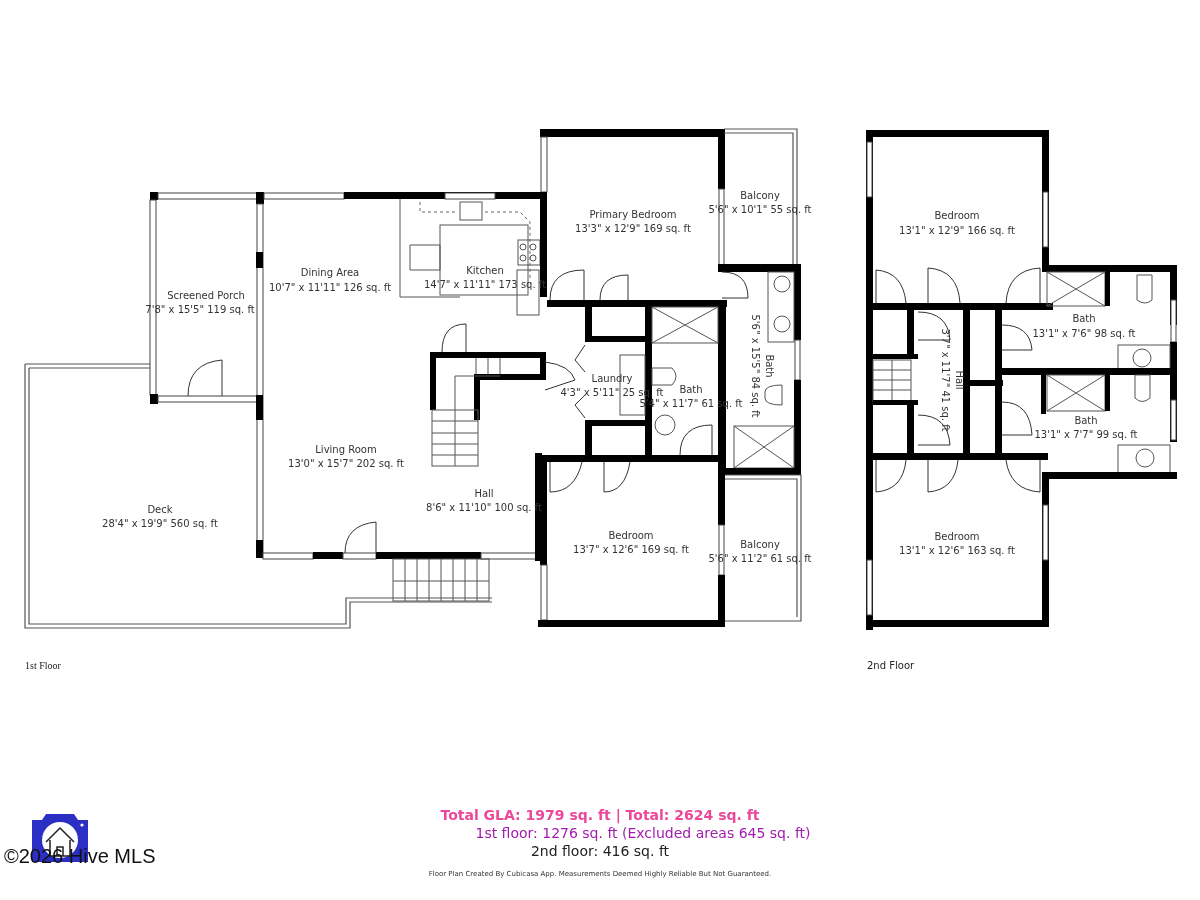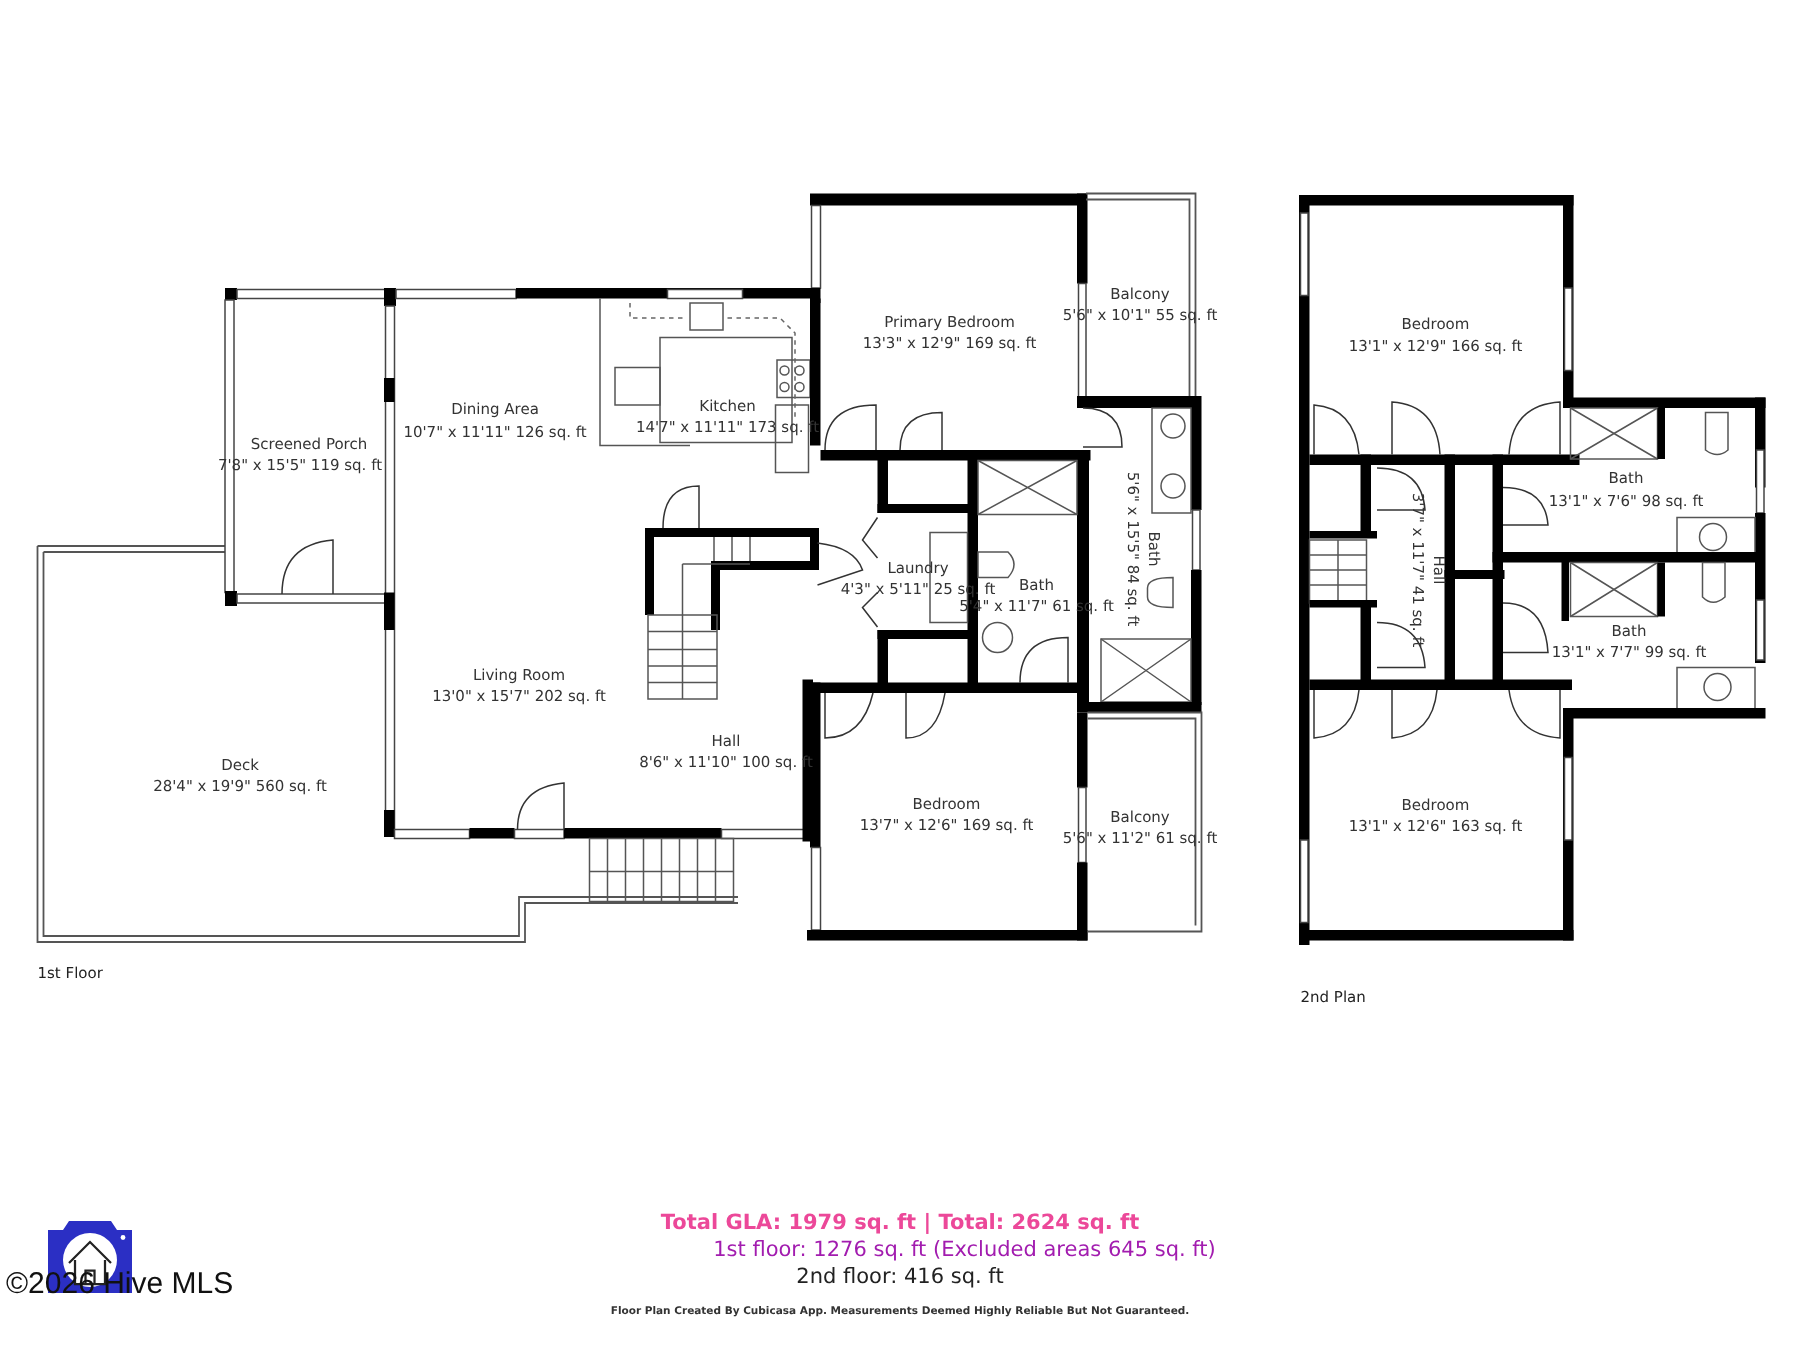--- a/index.html
+++ b/index.html
@@ -10,21 +10,21 @@
   .win  { fill:#fff; stroke:#444; stroke-width:1; }
   .fix  { fill:none; stroke:#555; stroke-width:1; }
   .dash { fill:none; stroke:#666; stroke-width:1; stroke-dasharray:3 3; }
   .door { fill:none; stroke:#333; stroke-width:1; }
   .room-label { font-family:"DejaVu Sans", sans-serif; font-size:10px; fill:#333; text-anchor:middle; }
   .floor-label { position:absolute; font-size:10px; color:#222; }
   .summary { position:absolute; left:0; width:1200px; text-align:center; }
   .summary .l1 { font-weight:bold; font-size:14px; color:#ec4899; top:807px; position:absolute; width:100%; }
   .summary .l2 { font-size:14px; color:#a21caf; top:825px; position:absolute; width:100%;margin-left:43px; }
   .summary .l3 { font-size:14px; color:#222; top:843px; position:absolute; width:100%; }
-  .summary .l4 { font-size:7px; color:#333; top:870px; position:absolute; width:100%;font-weight:bold; }
+  .summary .l4 { font-size:7px; color:#333; top:870px; position:absolute; width:100%; }
   .watermark { position:absolute; left:4px; top:845px; font-family:"Liberation Sans", sans-serif; font-size:20px; color:#111; letter-spacing:0px; }
   .logo { position:absolute; left:28px; top:810px; width:64px; height:54px; }
 </style>
 </head>
 <body>
 
 <svg class="plan" viewBox="0 0 1200 900">
 
   <g>
 
@@ -244,22 +244,22 @@
     </g>
 
     <text class="room-label" x="1086" y="424">Bath</text>
     <text class="room-label" x="1086" y="438">13'1" x 7'7" 99 sq. ft</text>
 
     <text class="room-label" x="957" y="540">Bedroom</text>
     <text class="room-label" x="957" y="554">13'1" x 12'6" 163 sq. ft</text>
   </g>
 </svg>
 
-<div class="floor-label" style="left:25px; top:644px;">1st Floor</div>
-<div class="floor-label" style="left:867px; top:660px;">2nd Plan</div>
+<div class="floor-label" style="left:25px; top:660px;font-family:Liberation Serif, serif;">1st Floor</div>
+<div class="floor-label" style="left:867px; top:660px;">2nd Floor</div>
 
 <div class="summary">
   <div class="l1">Total GLA: 1979 sq. ft | Total: 2624 sq. ft</div>
   <div class="l2">1st floor: 1276 sq. ft (Excluded areas 645 sq. ft)</div>
   <div class="l3">2nd floor: 416 sq. ft</div>
   <div class="l4">Floor Plan Created By Cubicasa App. Measurements Deemed Highly Reliable But Not Guaranteed.</div>
 </div>
 
 <svg class="logo" viewBox="0 0 64 54">
   <path d="M6,10 H14 L18,4 H46 L50,10 H60 V52 H4 V10 Z" fill="#2b2fc4"></path>

